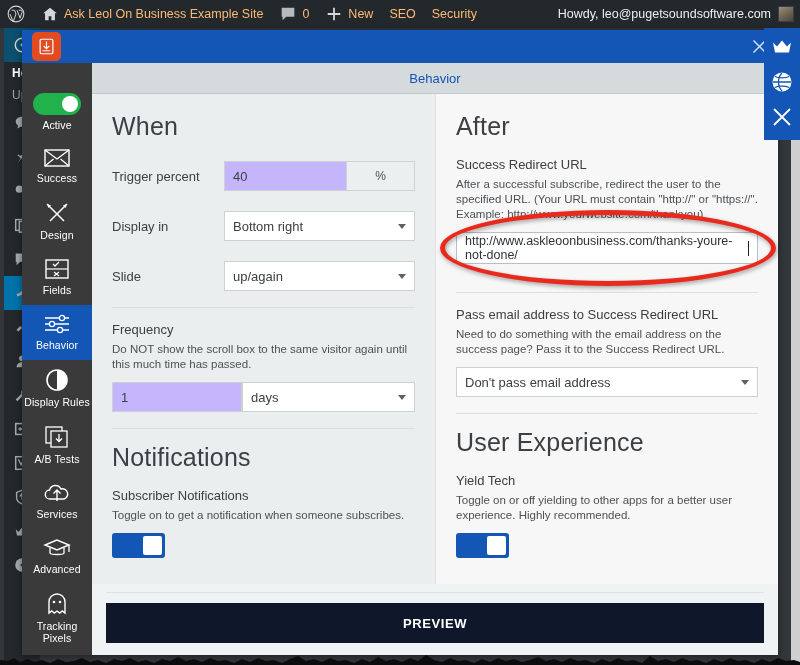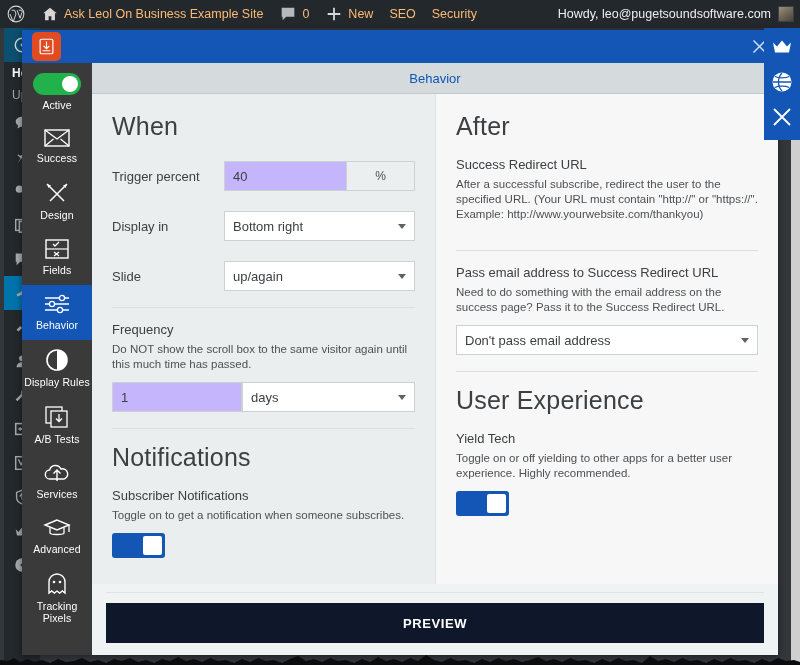--- a/index.html
+++ b/index.html
@@ -77,21 +77,21 @@
   .modal-close {
     position: absolute; right: 9px; top: 6px; width: 20px; height: 20px;
     color: #cfe0f5; display: flex; align-items: center; justify-content: center;
     font-size: 19px; line-height: 1; font-weight: 300;
   }
   .modal-body { flex: 1; display: flex; min-height: 0; }
 
   
   .plug-nav {
     width: 70px; background: #3a3a3a; flex: 0 0 70px;
-    padding-top: 2px; color: #fff;
+    padding-top: 22px; color: #fff;
   }
   .plug-item {
     padding: 8px 2px 9px; text-align: center;
     display: flex; flex-direction: column; align-items: center; gap: 4px;
   }
   .plug-item.sel { background: #1356b5; }
   .plug-label { font-size: 10.5px; line-height: 12px; letter-spacing: .1px; }
   .toggle-pill {
     width: 48px; height: 22px; border-radius: 12px; background: #21b24b;
     position: relative; display: block;
@@ -497,20 +497,27 @@
                 <span class="knob"></span>
               </div>
           </div>
 
           <div class="col col-right">
             <h2 class="sec-title">After</h2>
 
             <div class="sub-head">Success Redirect URL</div>
             <div class="help-text">After a successful subscribe, redirect the user to the specified URL. (Your URL must contain "http://" or "https://". Example: http://www.yourwebsite.com/thankyou)</div>
 
+            <div class="url-wrap">
+              <div class="url-input">
+                <span>http://www.askleoonbusiness.com/thanks-youre-not-done/</span>
+                  <span class="caret-bar"></span>
+              </div>
+              <div class="hl-ellipse"></div>
+            </div>
 
             <div class="divider" style="margin-top:28px"></div>
 
             <div class="sub-head">Pass email address to Success Redirect URL</div>
             <div class="help-text">Need to do something with the email address on the success page? Pass it to the Success Redirect URL.</div>
             <div style="display:flex">
               <span class="sel-box">
                 <span>Don't pass email address</span>
                 <span class="caret"></span>
               </span>

